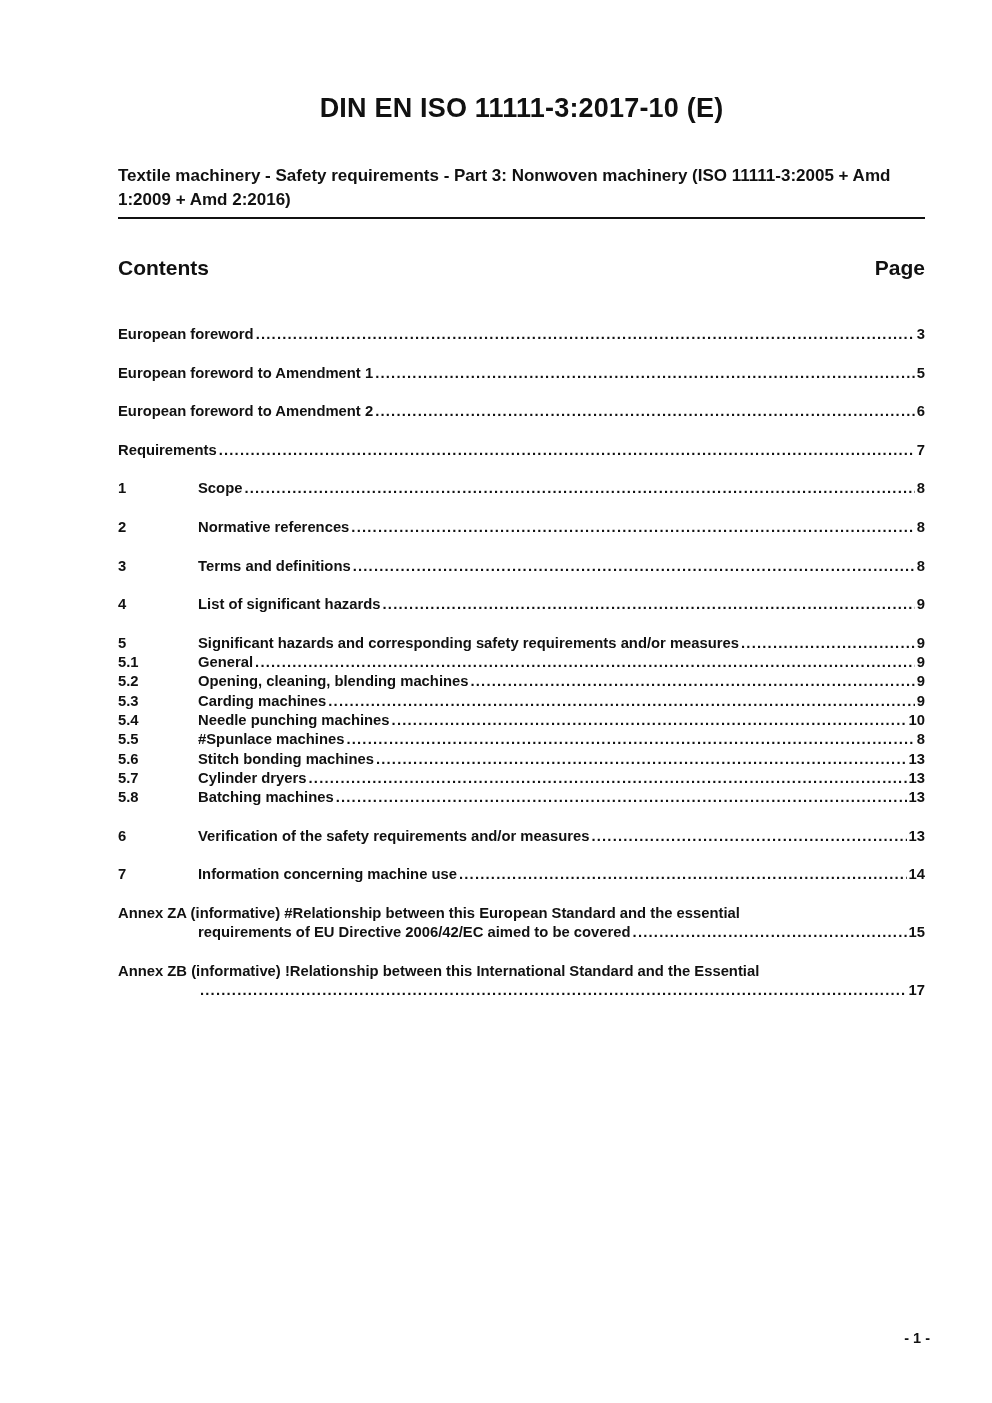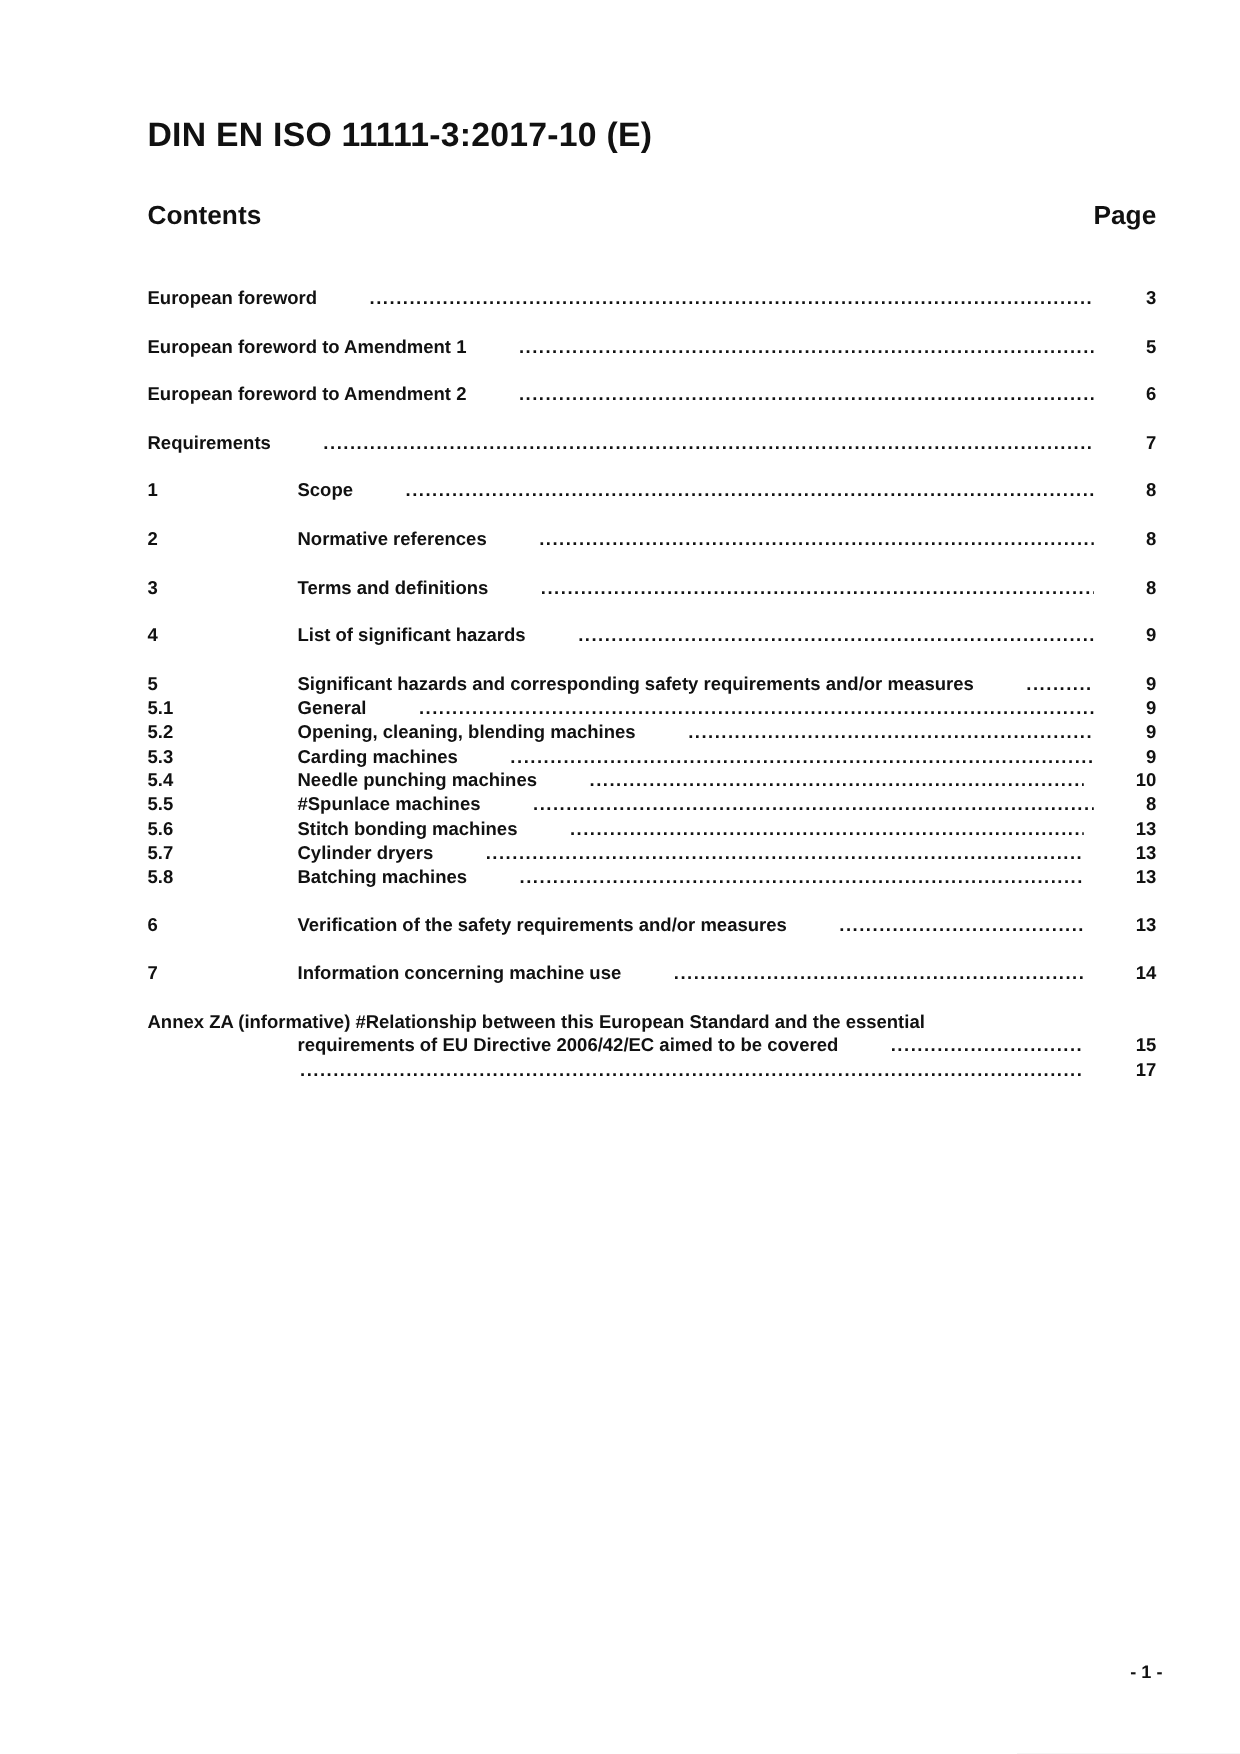--- a/index.html
+++ b/index.html
@@ -18,20 +18,21 @@
     position: absolute;
     left: 118px;
     top: 0;
     width: 807px;
   }
   .doc-number {
     margin: 92px 0 0 0;
     font-size: 27px;
     line-height: 32px;
     letter-spacing: 0.2px;
+    text-align: center;
   }
   .doc-title {
     margin-top: 40px;
     font-size: 17px;
     line-height: 24px;
   }
   .title-rule {
     margin-top: 5px;
     height: 2px;
     background: #111111;
@@ -51,21 +52,20 @@
     font-size: 21px;
   }
   .toc {
     margin-top: 44px;
     font-size: 14.8px;
     line-height: 19.3px;
   }
   .row {
     display: flex;
     align-items: baseline;
-    gap: 40px;
   }
   .row.gap { margin-top: 19.3px; align-items: flex-end; }
   .num {
     flex: none;
     width: 80px;
   }
   .label {
     flex: none;
     white-space: nowrap;
   }
@@ -85,20 +85,24 @@
   }
 </style>
 </head>
 <body>
 
 <div class="page">
   <div class="content">
 
     <h1 class="doc-number">DIN EN ISO 11111-3:2017-10 (E)</h1>
 
+    <div>
+      <div class="doc-title">Textile machinery - Safety requirements - Part 3: Nonwoven machinery (ISO 11111-3:2005 + Amd 1:2009 + Amd 2:2016)</div>
+      <div class="title-rule"></div>
+    </div>
 
     <div class="contents-header">
       <span class="contents-heading">Contents</span>
       <span class="page-label">Page</span>
     </div>
 
     <div class="toc" id="toc">
         <div class="row">
           <span class="label">European foreword</span>
           <span class="dots">....................................................................................................................................................................................................................................................................</span>
@@ -211,20 +215,23 @@
         </div>
         <div class="row gap">
           <span class="label">Annex ZA (informative) #Relationship between this European Standard and the essential</span>
         </div>
         <div class="row">
           <span class="num"></span>
           <span class="label">requirements of EU Directive 2006/42/EC aimed to be covered</span>
           <span class="dots">....................................................................................................................................................................................................................................................................</span>
           <span class="pageno">15</span>
         </div>
+        <div class="row gap">
+          <span class="label">Annex ZB (informative) !Relationship between this International Standard and the Essential</span>
+        </div>
         <div class="row">
           <span class="num"></span>
           <span class="dots">....................................................................................................................................................................................................................................................................</span>
           <span class="pageno">17</span>
         </div>
       </div>
 
   </div>
 
   <div class="footer">- 1 -</div>

